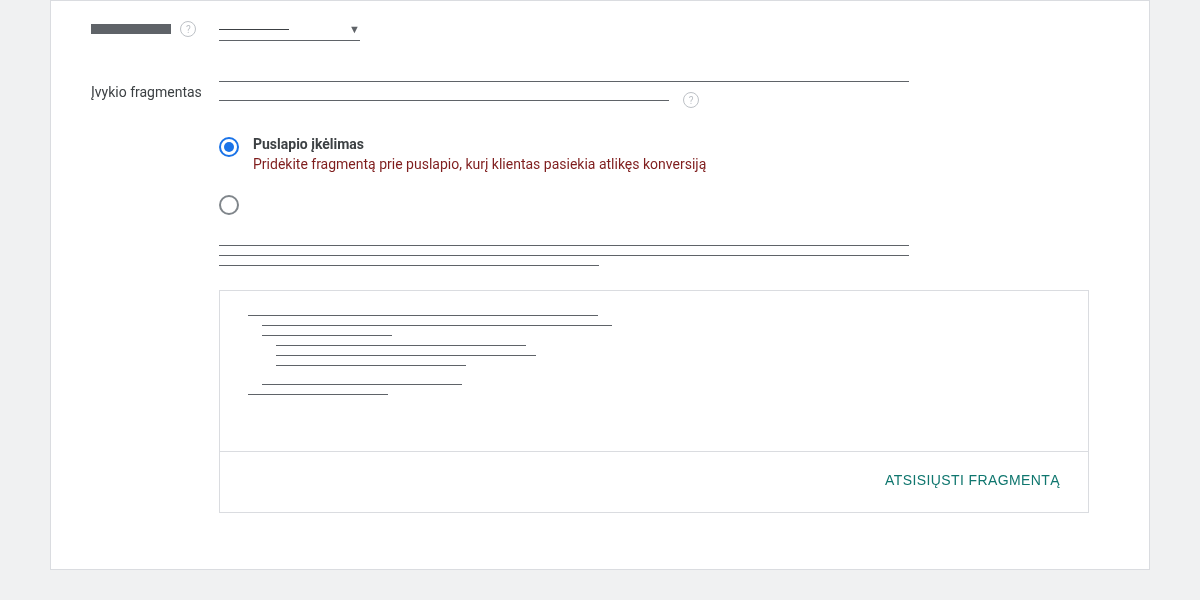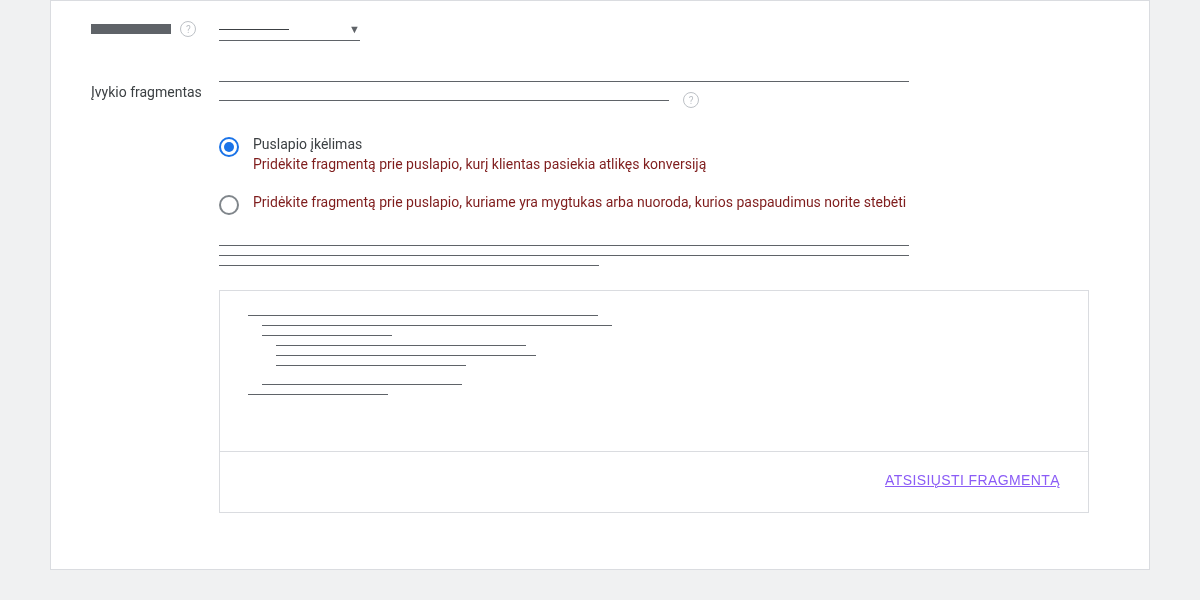--- a/index.html
+++ b/index.html
@@ -111,21 +111,21 @@
     border-color: #1a73e8;
   }
   .radio.selected::after {
     content: "";
     position: absolute;
     top: 3px; left: 3px; right: 3px; bottom: 3px;
     background: #1a73e8;
     border-radius: 50%;
   }
   .radio-title {
-    font-weight: 400;
+    font-weight: 700;
     color: #3c4043;
     font-size: 14px;
     margin-bottom: 4px;
   }
   .radio-desc {
     color: #7f1d1d;
     font-size: 14px;
   }
   .para-lines {
     margin-bottom: 24px;
@@ -146,27 +146,26 @@
   .code-actions {
     border-top: 1px solid #dadce0;
     margin: 16px -28px 0 -28px;
     padding: 14px 20px 4px 20px;
     display: flex;
     justify-content: flex-end;
   }
   .text-btn {
     background: none;
     border: none;
-    color: #8b5cf6;
+    color: #0f766e;
     font-size: 14px;
     font-weight: 500;
     letter-spacing: 0.4px;
     cursor: pointer;
     padding: 6px 8px;
-    text-decoration: underline;
   }
 </style>
 </head>
 <body>
 
 <div class="page-wrap">
   <div class="card">
 
     <div class="row" style="margin-bottom:40px;">
       <div class="label-col">
@@ -199,21 +198,20 @@
           <div class="radio-item">
             <div class="radio selected"></div>
             <div>
               <div class="radio-title">Puslapio įkėlimas</div>
               <div class="radio-desc">Pridėkite fragmentą prie puslapio, kurį klientas pasiekia atlikęs konversiją</div>
             </div>
           </div>
           <div class="radio-item">
             <div class="radio"></div>
             <div>
-              <div class="radio-desc">Pridėkite fragmentą prie puslapio, kuriame yra mygtukas arba nuoroda, kurios paspaudimus norite stebėti</div>
             </div>
           </div>
         </div>
 
         <div class="para-lines">
           <div class="long-line" style="width:690px;"></div>
           <div class="long-line" style="width:690px;"></div>
           <div class="long-line" style="width:380px;"></div>
         </div>
 

